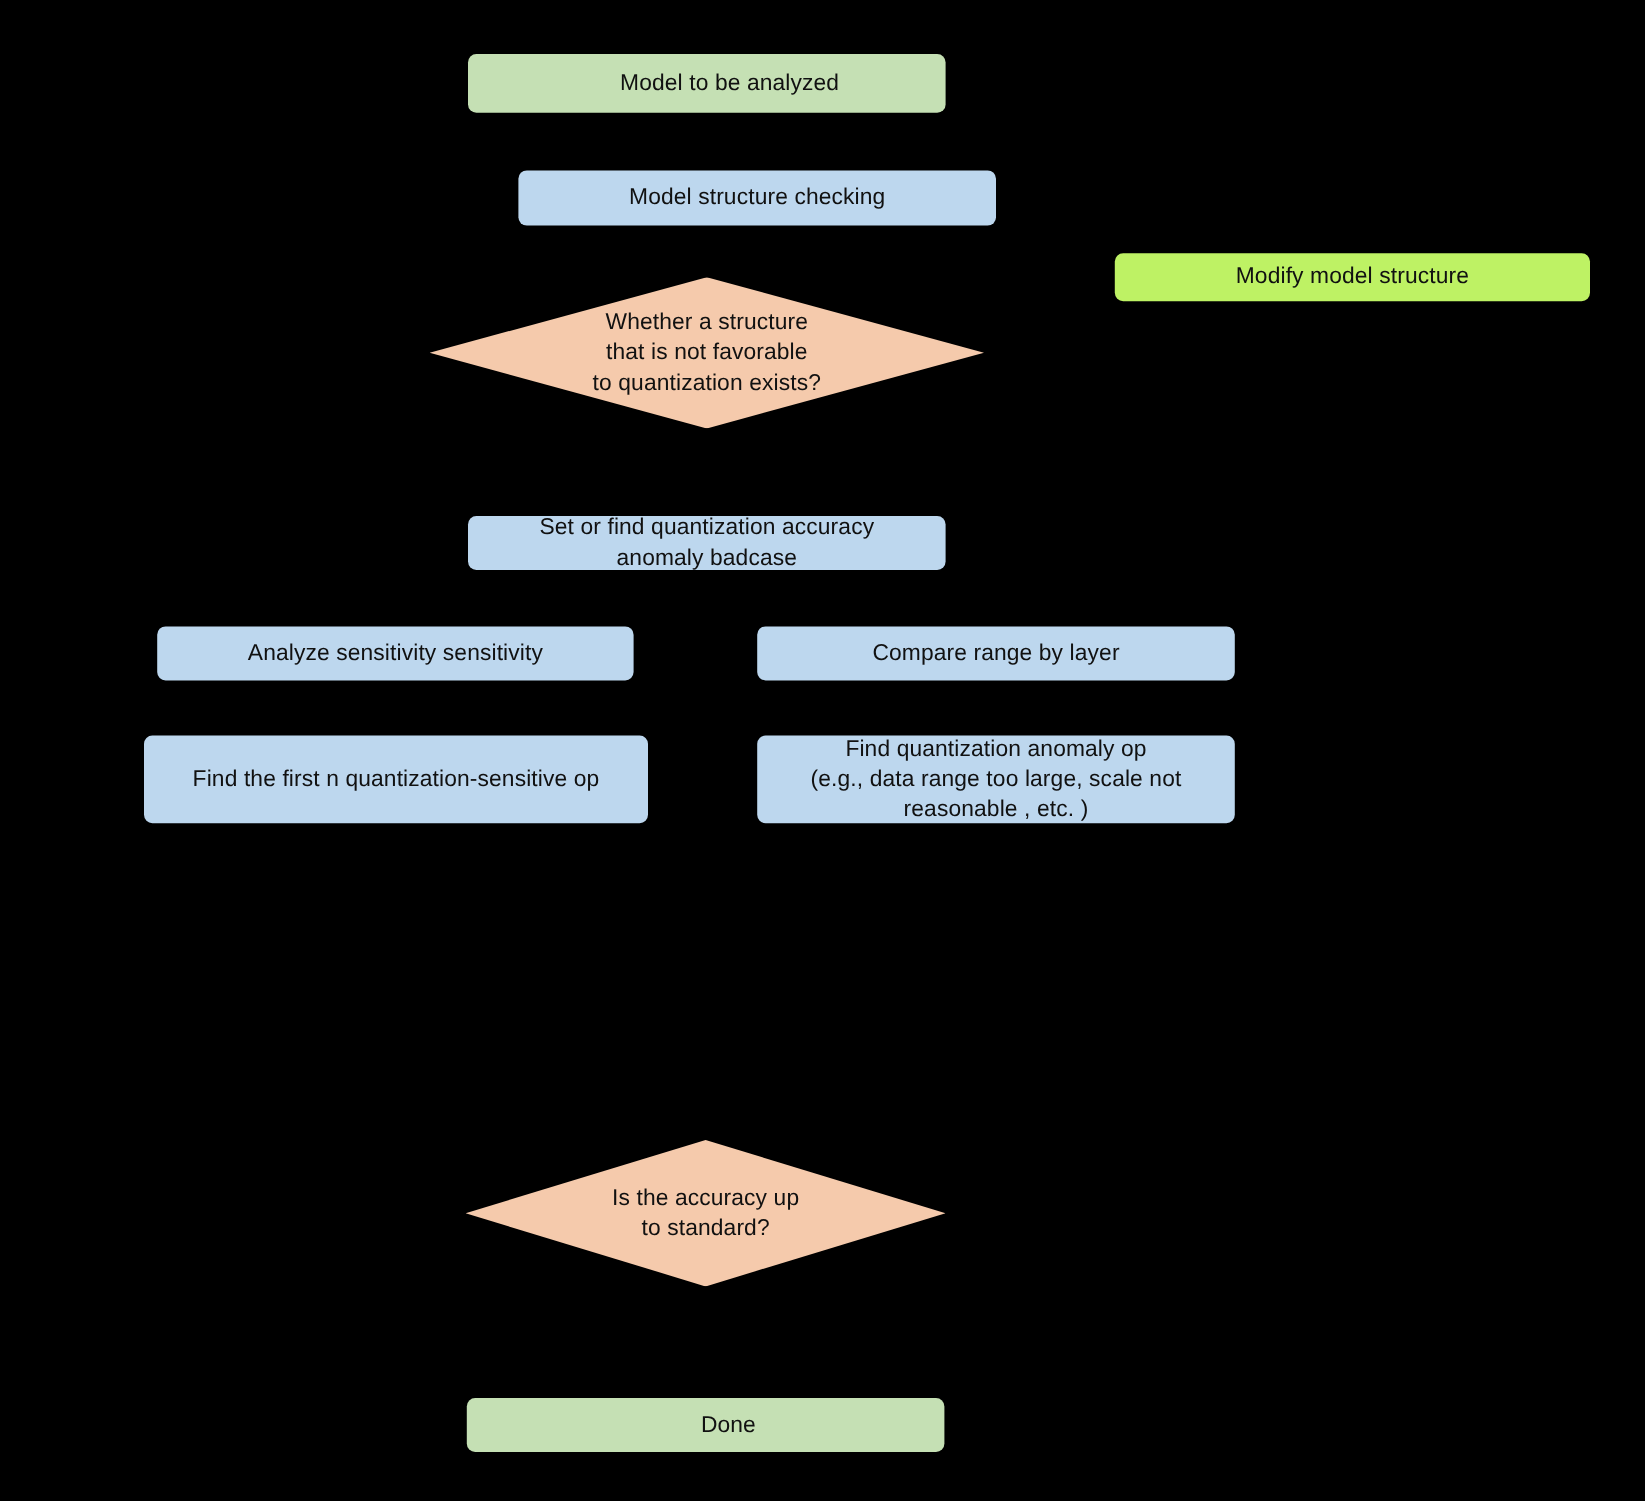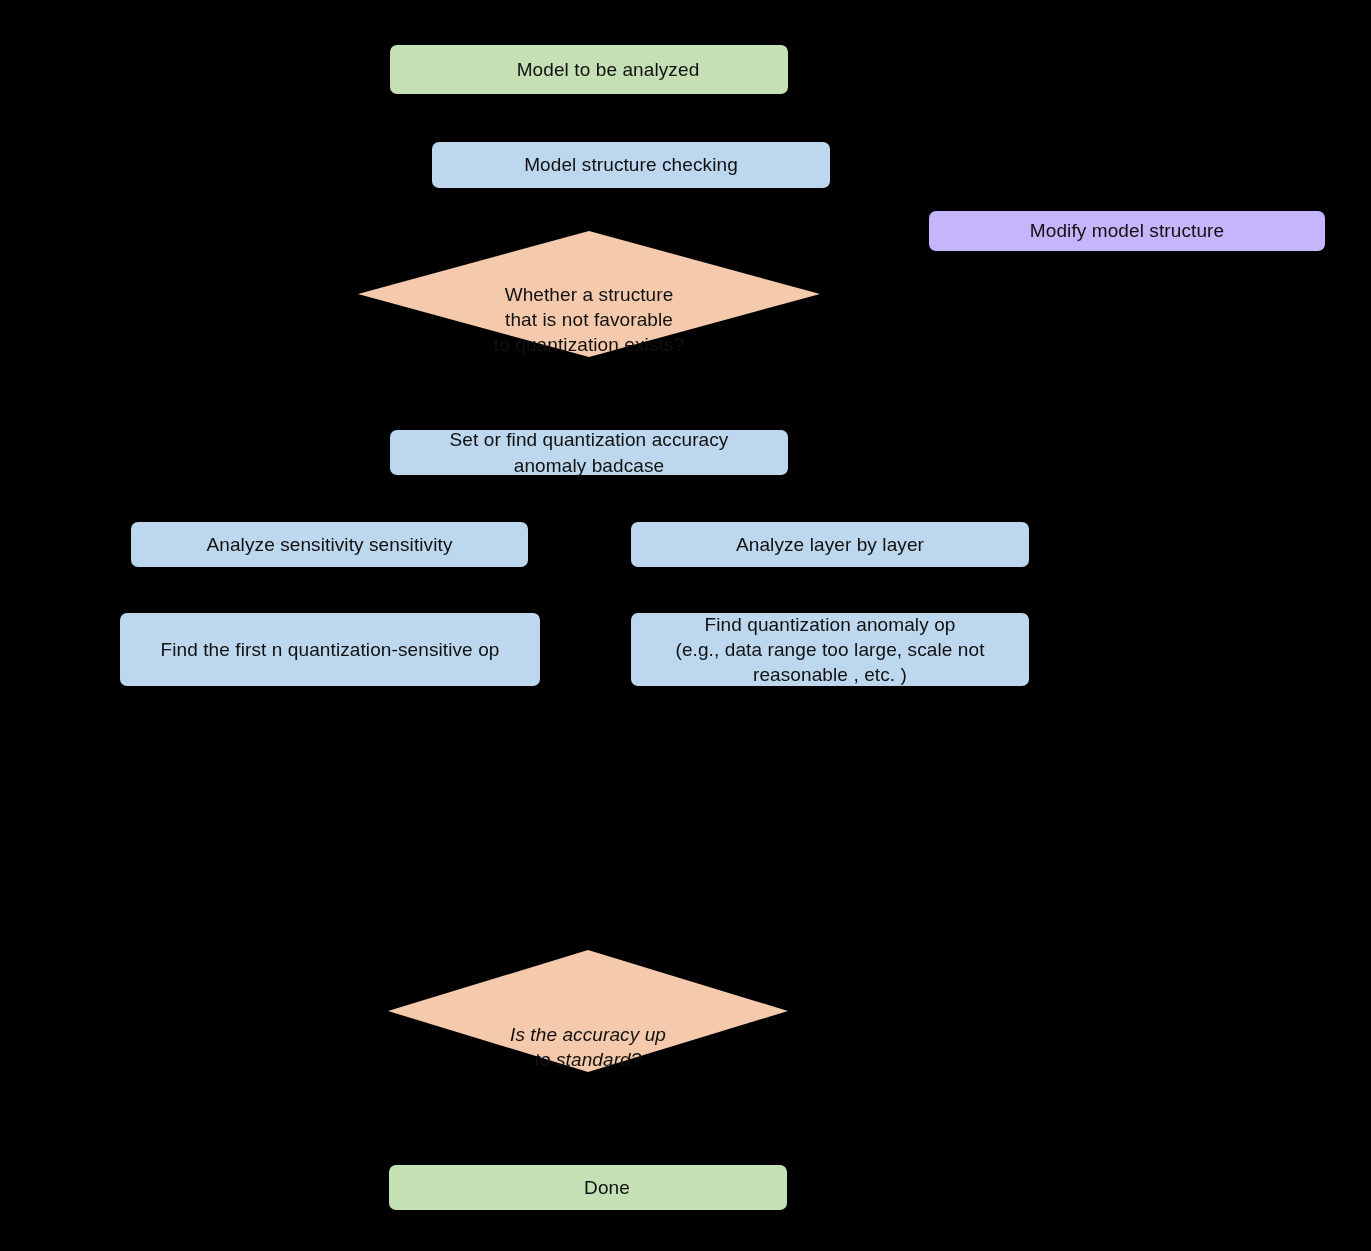--- a/index.html
+++ b/index.html
@@ -39,21 +39,20 @@
   .proc {
     border-radius: 7px;
   }
   .terminal {
     border-radius: 7px;
     padding-left: 48px;
   }
   .decision {
     background: transparent;
     padding: 0;
-    align-items: flex-end;
   }
   .decision .dia-shape {
     position: absolute;
     left: 0;
     top: 0;
     width: 100%;
     height: 100%;
     clip-path: polygon(50% 0%, 100% 50%, 50% 100%, 0% 50%);
   }
   .decision .dia-text {
@@ -63,28 +62,28 @@
     text-align: center;
     white-space: pre-line;
   }
 </style>
 </head>
 <body>
 
 <div id="canvas">
     <div class="node terminal" style="left: 390px; top: 45px; width: 398px; height: 49px; background: rgb(197, 224, 180);"><span>Model to be analyzed</span></div>
     <div class="node proc" style="left: 390px; top: 142px; width: 398px; height: 46px; background: rgb(189, 215, 238); margin-left: 42px;"><span>Model structure checking</span></div>
-    <div class="node proc" style="left: 929px; top: 211px; width: 396px; height: 40px; background: #c4b5fd;"><span>Modify model structure</span></div>
+    <div class="node proc" style="left: 929px; top: 211px; width: 396px; height: 40px; background: #bef264;"><span>Modify model structure</span></div>
     <div class="node decision" style="left: 358px; top: 231px; width: 462px; height: 126px;"><div class="dia-shape" style="background: rgb(245, 202, 172);"></div><div class="dia-text">Whether a structure
 that is not favorable
 to quantization exists?</div></div>
     <div class="node proc" style="left: 390px; top: 430px; width: 398px; height: 45px; background: rgb(189, 215, 238);"><span>Set or find quantization accuracy
 anomaly badcase</span></div>
     <div class="node proc" style="left: 131px; top: 522px; width: 397px; height: 45px; background: rgb(189, 215, 238);"><span>Analyze sensitivity sensitivity</span></div>
-    <div class="node proc" style="left: 631px; top: 522px; width: 398px; height: 45px; background: rgb(189, 215, 238);"><span>Analyze layer by layer</span></div>
+    <div class="node proc" style="left: 631px; top: 522px; width: 398px; height: 45px; background: rgb(189, 215, 238);"><span>Compare range by layer</span></div>
     <div class="node proc" style="left: 120px; top: 613px; width: 420px; height: 73px; background: rgb(189, 215, 238);"><span>Find the first n  quantization-sensitive op</span></div>
     <div class="node proc" style="left: 631px; top: 613px; width: 398px; height: 73px; background: rgb(189, 215, 238);"><span>Find quantization anomaly op
 (e.g., data range too large, scale not
 reasonable , etc. )</span></div>
-    <div class="node decision" style="left: 388px; top: 950px; width: 400px; height: 122px; font-style: italic;"><div class="dia-shape" style="background: rgb(245, 202, 172);"></div><div class="dia-text">Is the accuracy up
+    <div class="node decision" style="left: 388px; top: 950px; width: 400px; height: 122px;"><div class="dia-shape" style="background: rgb(245, 202, 172);"></div><div class="dia-text">Is the accuracy up
 to standard?</div></div>
     <div class="node terminal" style="left: 389px; top: 1165px; width: 398px; height: 45px; background: rgb(197, 224, 180);"><span>Done</span></div>
   </div>
 
 </body></html>

